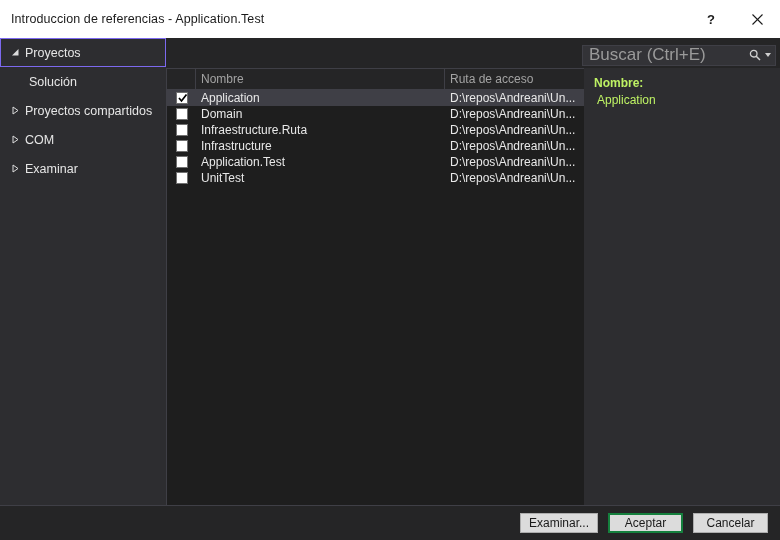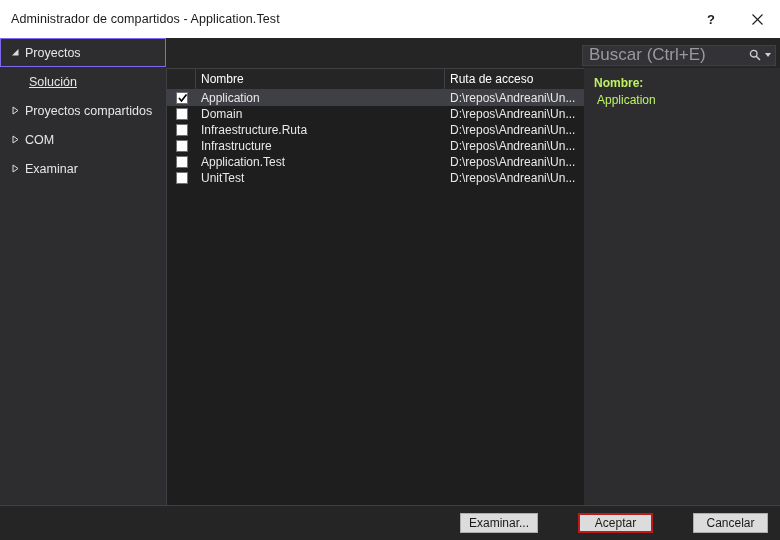--- a/index.html
+++ b/index.html
@@ -80,21 +80,21 @@
   }
   .side-item .arrow {
     width: 16px;
     flex: 0 0 16px;
     display: flex;
     align-items: center;
     justify-content: center;
   }
   .side-item .label { padding-left: 2px; }
   .side-item.child { padding-left: 28px; }
-  .side-item.child .label { padding-left: 0; text-decoration: underline; }
+  .side-item.child .label { padding-left: 0; }
 
   
   .center {
     flex: 1 1 auto;
     display: flex;
     flex-direction: column;
     position: relative;
   }
   .searchbar-row {
     height: 30px;
@@ -147,21 +147,21 @@
     display: flex;
     flex-direction: column;
     height: 437px;
   }
   .list-header {
     height: 21px;
     flex: 0 0 21px;
     display: flex;
     background: #252526;
     border-bottom: 1px solid #3f3f46;
-    color: #ffffff;
+    color: #a3a3a3;
     font-size: 12px;
   }
   .hdr-check {
     width: 29px;
     flex: 0 0 29px;
     border-right: 1px solid #3f3f46;
   }
   .hdr-name {
     flex: 1 1 auto;
     border-right: 1px solid #3f3f46;
@@ -235,33 +235,32 @@
     background: #dcdcdc;
     border: 1px solid #adadad;
     color: #1a1a1a;
     font-size: 12px;
     font-family: "Liberation Sans", sans-serif;
     display: flex;
     align-items: center;
     justify-content: center;
     cursor: default;
     padding: 0 8px;
-    margin-left: 30px;
   }
   .btn.default {
-    border: 2px solid #b91c1c;
+    border: 2px solid #15803d;
   }
 </style>
 </head>
 <body>
 
 <div class="window">
 
   <div class="titlebar">
-    <div class="titlebar-title">Administrador de compartidos - Application.Test</div>
+    <div class="titlebar-title">Introduccion de referencias - Application.Test</div>
     <div class="titlebar-buttons">
       <div class="tb-btn help">
         <span>?</span>
       </div>
       <div class="tb-btn">
         <svg width="11" height="11" viewBox="0 0 11 11">
           <line x1="0.5" y1="0.5" x2="10.5" y2="10.5" stroke="#1a1a1a" stroke-width="1.1"></line>
           <line x1="10.5" y1="0.5" x2="0.5" y2="10.5" stroke="#1a1a1a" stroke-width="1.1"></line>
         </svg>
       </div>

